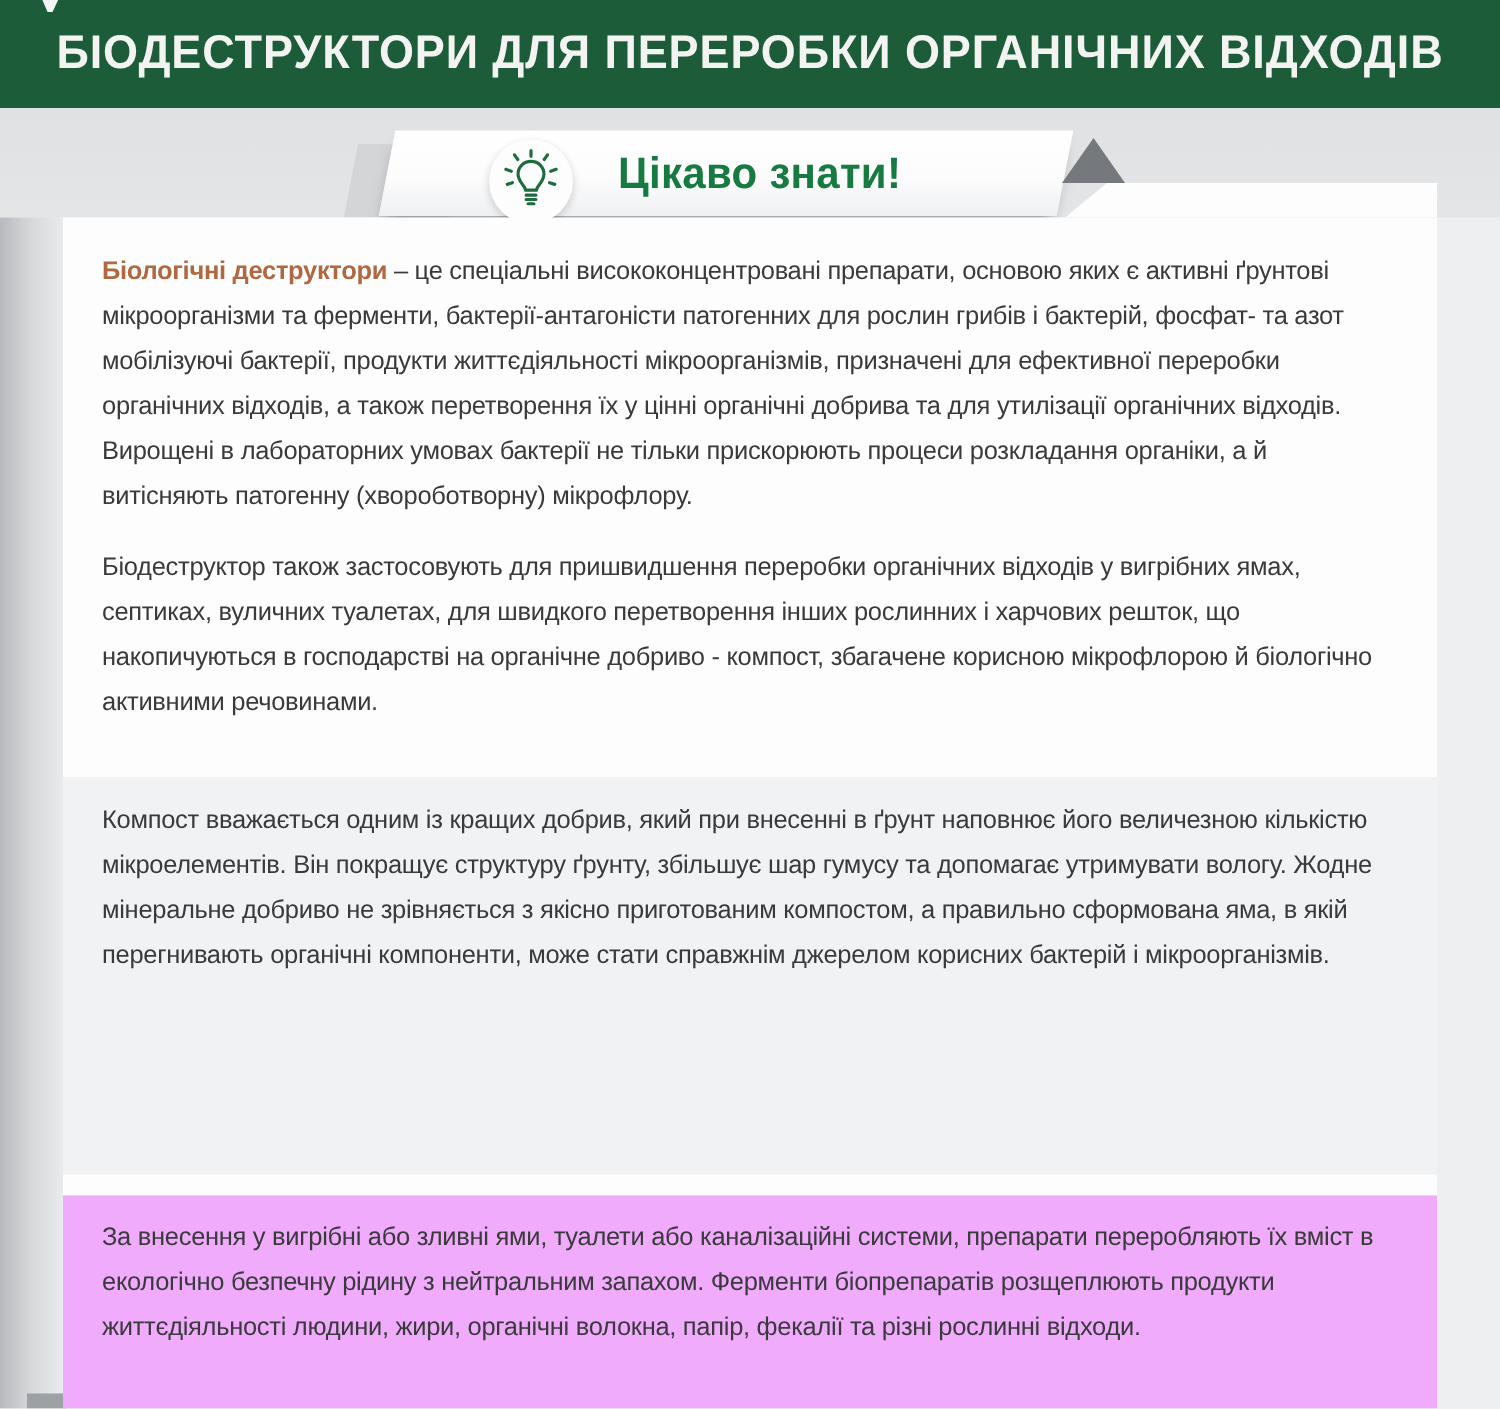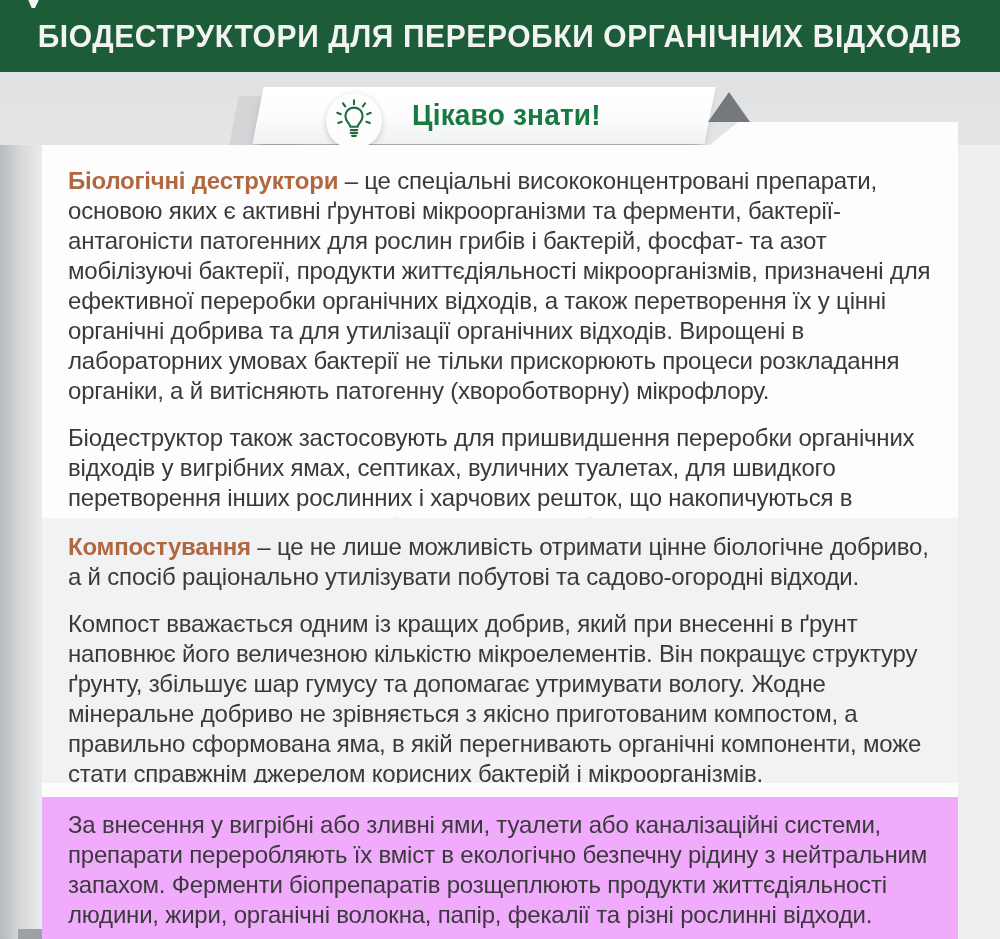--- a/index.html
+++ b/index.html
@@ -109,21 +109,21 @@
     width: 916px; height: 794px;
   }
   .band { padding: 0 26px; overflow: hidden; }
   .band-1 { height: 373px; background: #fdfdfe; padding-top: 21px; }
   .band-2 { height: 265px; background: #f0f2f3; padding-top: 14px; }
   .band-gap { height: 14px; background: #fdfdfe; }
   .band-3 { height: 142px; background: #f0abfc; padding-top: 13px; }
 
   .card p {
     margin: 0 0 17px;
-    font-size: 24px;
+    font-size: 17px;
     line-height: 30px;
     color: #3a3a3c;
     letter-spacing: -0.2px;
     text-align: left;
   }
   .lead {
     color: #b06840;
     font-weight: bold;
   }
 </style>
@@ -160,21 +160,20 @@
 <div class="corner-detail"></div>
 
 <main class="card">
 
   <section class="band band-1">
     <p><span class="lead">Біологічні деструктори</span><span> – це спеціальні висококонцентровані препарати, основою яких є активні ґрунтові мікроорганізми та ферменти, бактерії-антагоністи патогенних для рослин грибів і бактерій, фосфат- та азот мобілізуючі бактерії, продукти життєдіяльності мікроорганізмів, призначені для ефективної переробки органічних відходів, а також перетворення їх у цінні органічні добрива та для утилізації органічних відходів. Вирощені в лабораторних умовах бактерії не тільки прискорюють процеси розкладання органіки, а й витісняють патогенну (хвороботворну) мікрофлору.</span></p>
     <p><span>Біодеструктор також застосовують для пришвидшення переробки органічних відходів у вигрібних ямах, септиках, вуличних туалетах, для швидкого перетворення інших рослинних і харчових решток, що накопичуються в господарстві на органічне добриво - компост, збагачене корисною мікрофлорою й біологічно активними речовинами.</span></p>
   </section>
 
   <section class="band band-2">
-    <p><span class="lead">Компостування</span><span> – це не лише можливість отримати цінне біологічне добриво, а й спосіб раціонально утилізувати побутові та садово-огородні відходи.</span></p>
     <p><span>Компост вважається одним із кращих добрив, який при внесенні в ґрунт наповнює його величезною кількістю мікроелементів. Він покращує структуру ґрунту, збільшує шар гумусу та допомагає утримувати вологу. Жодне мінеральне добриво не зрівняється з якісно приготованим компостом, а правильно сформована яма, в якій перегнивають органічні компоненти, може стати справжнім джерелом корисних бактерій і мікроорганізмів.</span></p>
   </section>
 
   <div class="band-gap"></div>
 
   <section class="band band-3">
     <p><span>За внесення у вигрібні або зливні ями, туалети або каналізаційні системи, препарати переробляють їх вміст в екологічно безпечну рідину з нейтральним запахом. Ферменти біопрепаратів розщеплюють продукти життєдіяльності людини, жири, органічні волокна, папір, фекалії та різні рослинні відходи.</span></p>
   </section>
 
 </main>

